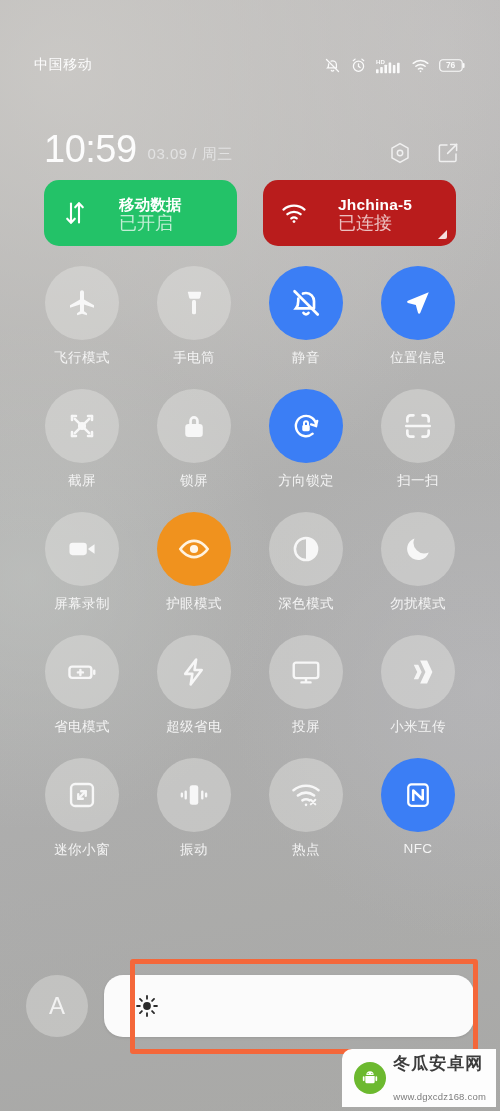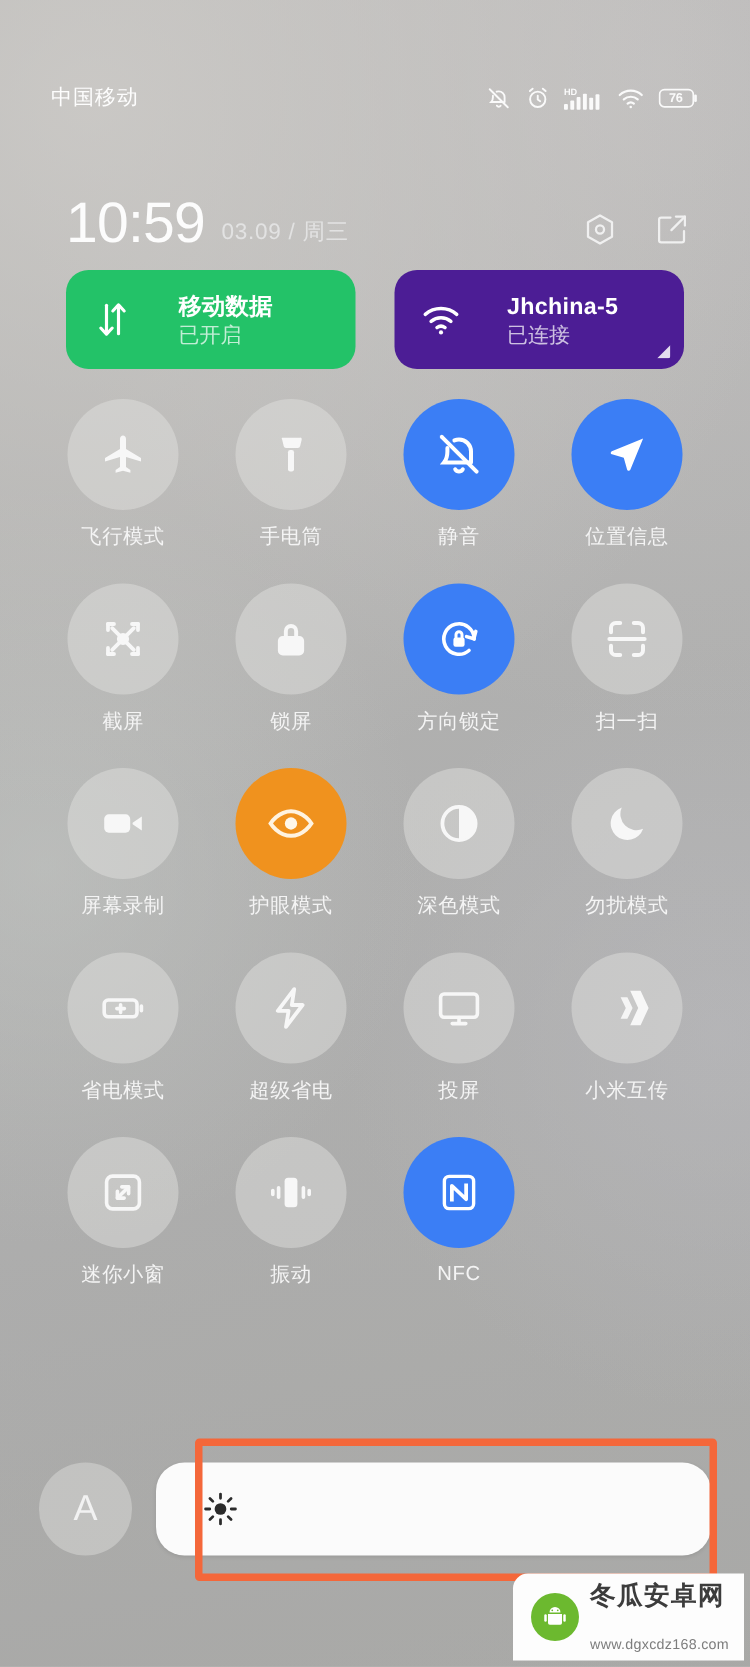--- a/index.html
+++ b/index.html
@@ -67,21 +67,21 @@
     display:flex; align-items:center; padding-left:18px;
     position:relative; overflow:hidden;gap:20px;
   }
   .card-icon { width:26px; flex:0 0 26px; display:flex; align-items:center; justify-content:center; }
   .card-text { margin-left:11px; overflow:hidden; }
   .card-title {
     color:#ffffff; font-size:15.5px; font-weight:bold; line-height:18px;
     white-space:nowrap; letter-spacing:0.2px;
   }
   .card-sub {
-    color:rgba(255,255,255,0.72); font-size:14px; line-height:16px;
+    color:rgba(255,255,255,0.72); font-size:18px; line-height:16px;
     white-space:nowrap; margin-top:1px;
   }
   .card-corner {
     position:absolute; right:9px; bottom:7px;
     width:0; height:0;
     border-left:9px solid transparent;
     border-bottom:9px solid rgba(255,255,255,0.85);
     border-bottom-right-radius:2px;
   }
 
@@ -234,21 +234,21 @@
           <path d="M15 22.5v-19"></path>
             <path d="M11.2 7.3 15 3.2l3.8 4.1"></path>
         </svg>
       </div>
       <div class="card-text">
         <div class="card-title">移动数据</div>
         <div class="card-sub">已开启</div>
       </div>
     </div>
 
-    <div class="card" style="background:#4c1d95;">
+    <div class="card" style="background:#b91c1c;">
       <div class="card-icon">
         <svg width="26" height="22" viewBox="0 0 26 22" fill="none" stroke="#ffffff" stroke-width="2.3" stroke-linecap="round">
           <path d="M2.5 7.6a16 16 0 0 1 21 0"></path>
           <path d="M6.4 12.2a10.4 10.4 0 0 1 13.2 0"></path>
           <path d="M10.3 16.4a4.6 4.6 0 0 1 5.4 0"></path>
           <circle cx="13" cy="19.6" r="1.4" fill="#ffffff" stroke="none"></circle>
         </svg>
       </div>
       <div class="card-text">
         <div class="card-title">Jhchina-5</div>
@@ -477,20 +477,34 @@
         <span>
           <svg width="32" height="32" viewBox="0 0 24 24" fill="none" stroke="#f7f7f7" stroke-width="1.8" stroke-linecap="round">
             <rect x="8.8" y="4.6" width="6.4" height="14.8" rx="1.8" fill="#f7f7f7" stroke="none"></rect>
             <path d="M5.8 9.6v4.8M2.9 11v2M18.2 9.6v4.8M21.1 11v2"></path>
           </svg>
         </span>
       </div>
       <div class="tile-label">振动</div>
     </div>
 
+    <div class="tile">
+      <div class="tile-circle">
+        <span>
+          <svg width="32" height="32" viewBox="0 0 24 24" fill="none" stroke="#f7f7f7" stroke-width="1.9" stroke-linecap="round">
+            <path d="M2.6 8.4a15 15 0 0 1 18.8 0"></path>
+            <path d="M5.9 12.3a10 10 0 0 1 12.2 0"></path>
+            <path d="M9.3 16a5 5 0 0 1 5.4 0"></path>
+            <path d="M12 19.4h.02"></path>
+            <path d="M15.6 15.6l3.4 3.4M19 15.6l-3.4 3.4" stroke-width="1.5"></path>
+          </svg>
+        </span>
+      </div>
+      <div class="tile-label">热点</div>
+    </div>
 
     <div class="tile">
       <div class="tile-circle on">
         <span>
           <svg width="30" height="30" viewBox="0 0 24 24" fill="none" stroke="#ffffff" stroke-width="1.8" stroke-linejoin="round">
             <rect x="4.2" y="3.4" width="15.6" height="17.2" rx="2.6"></rect>
             <path d="M8.2 16.8V8.4l7.6 7.2V7.2" stroke-width="2"></path>
           </svg>
         </span>
       </div>

